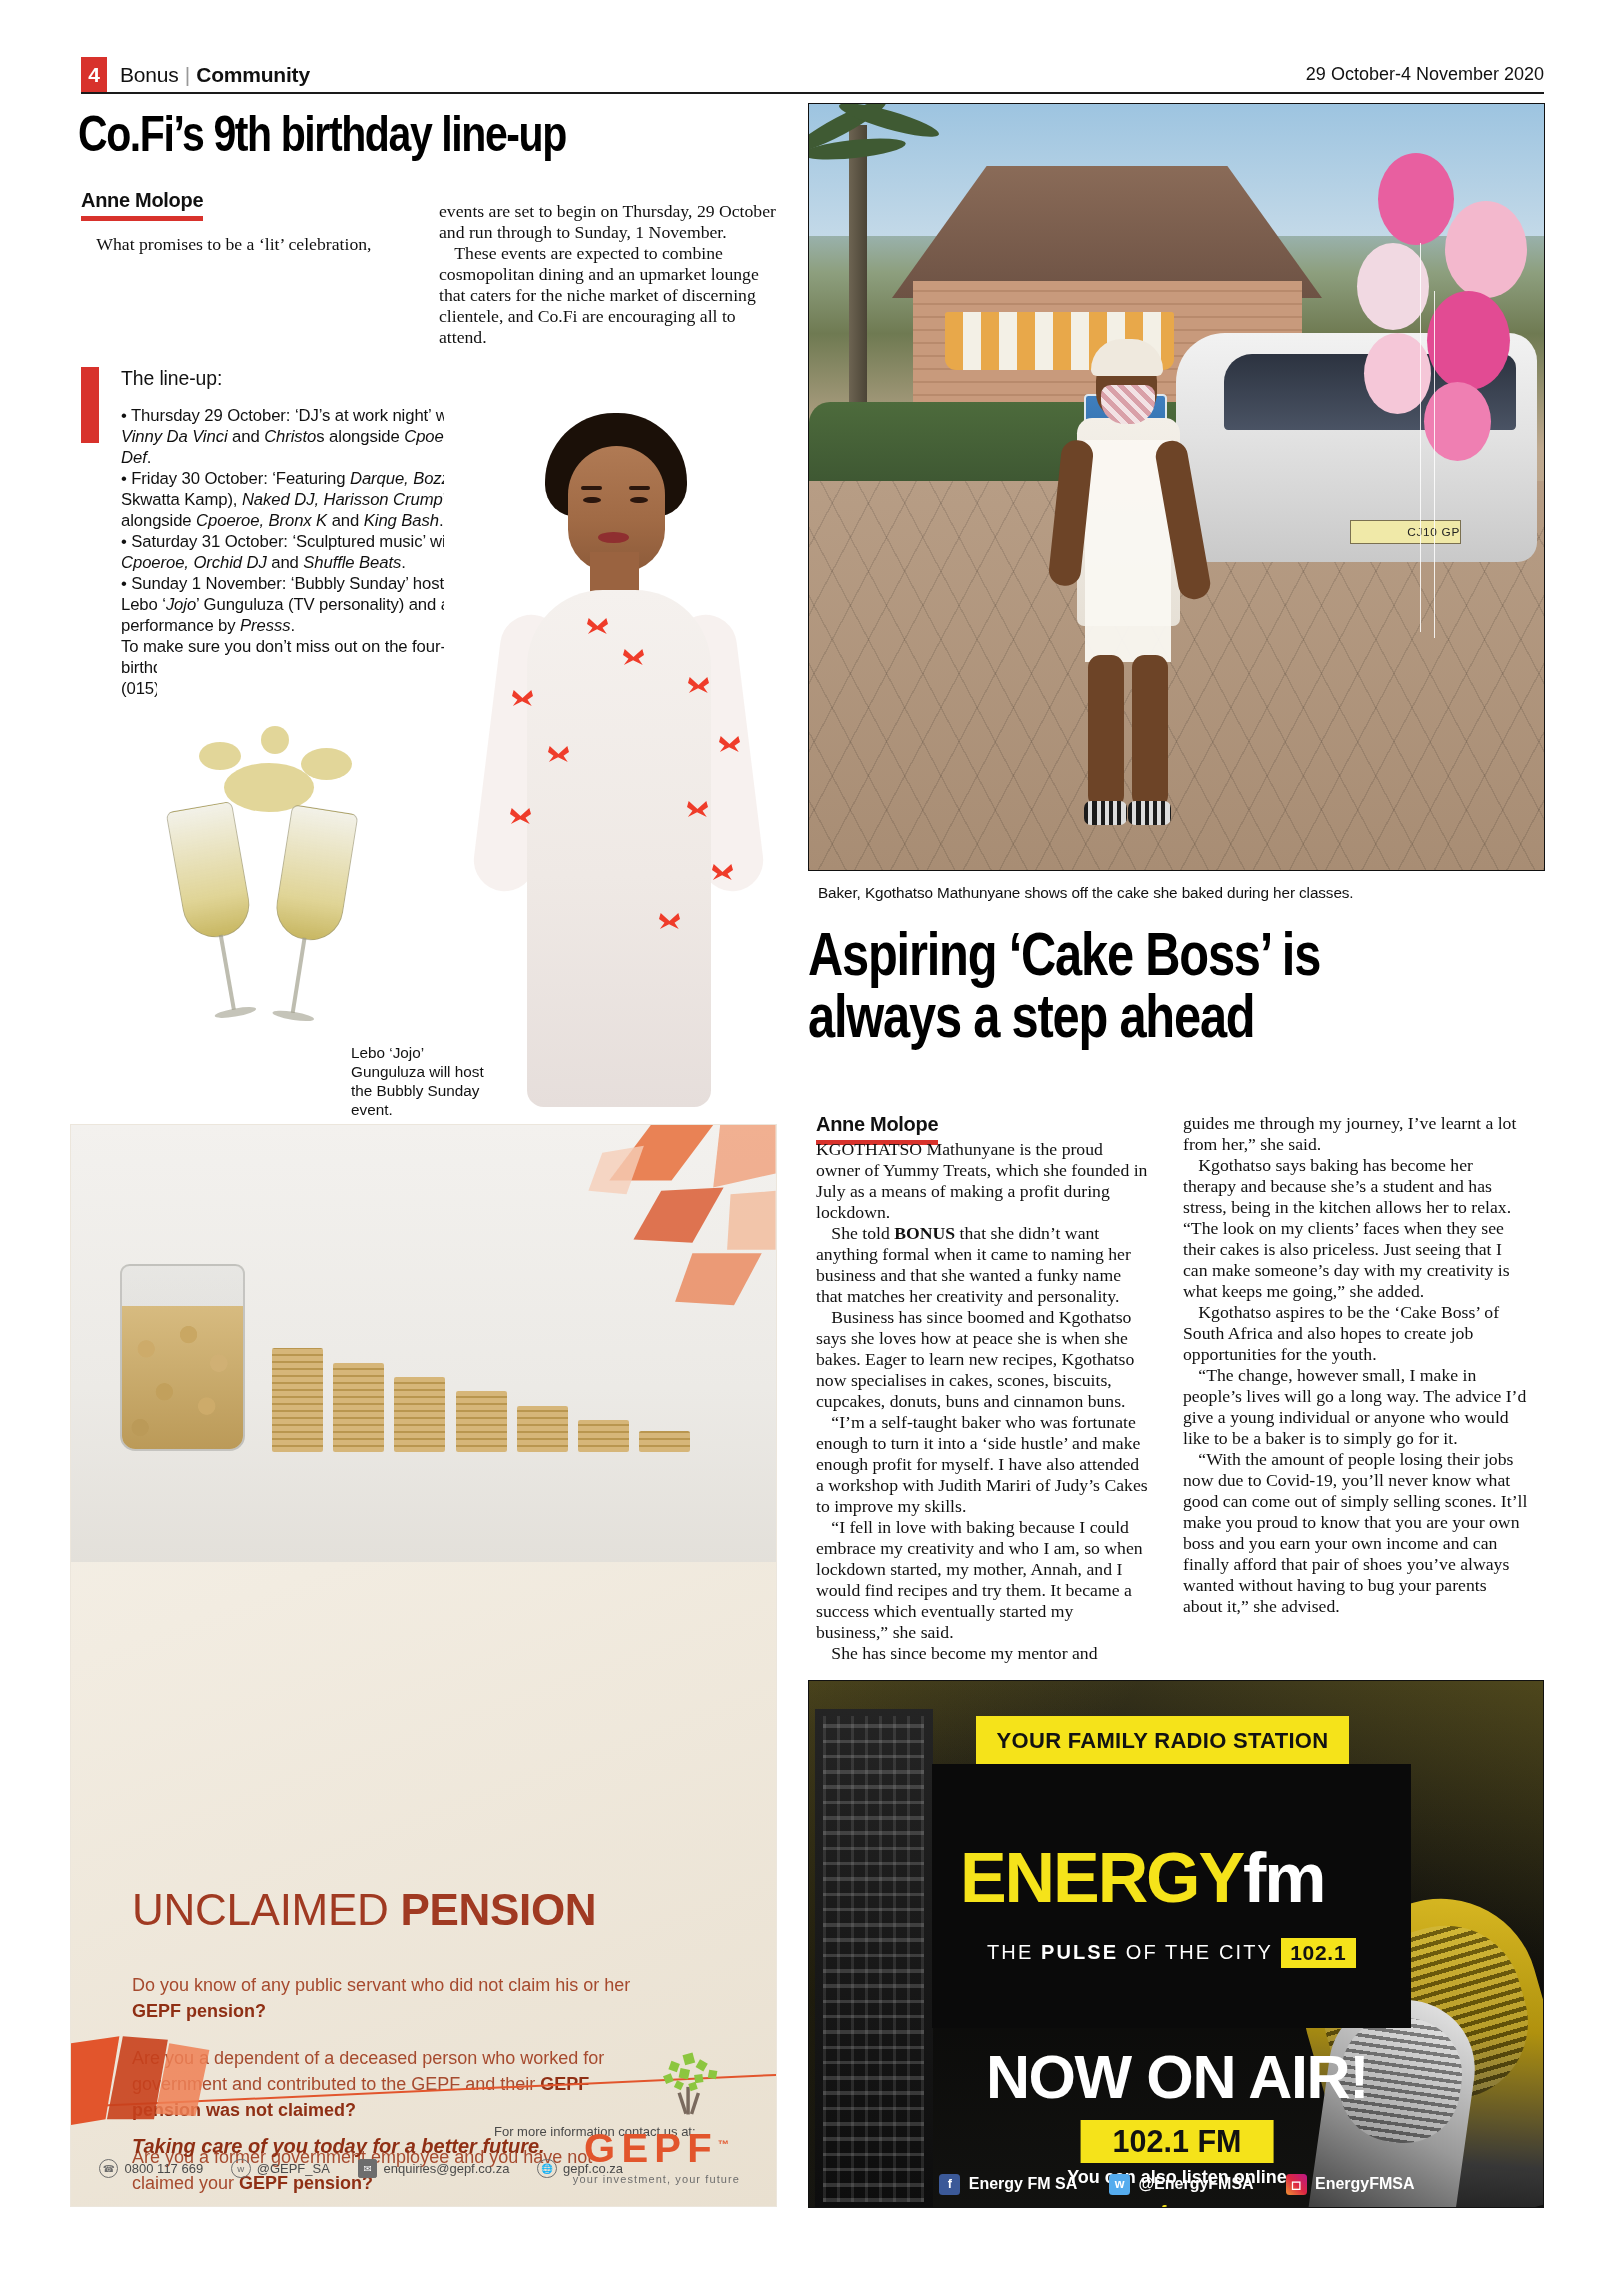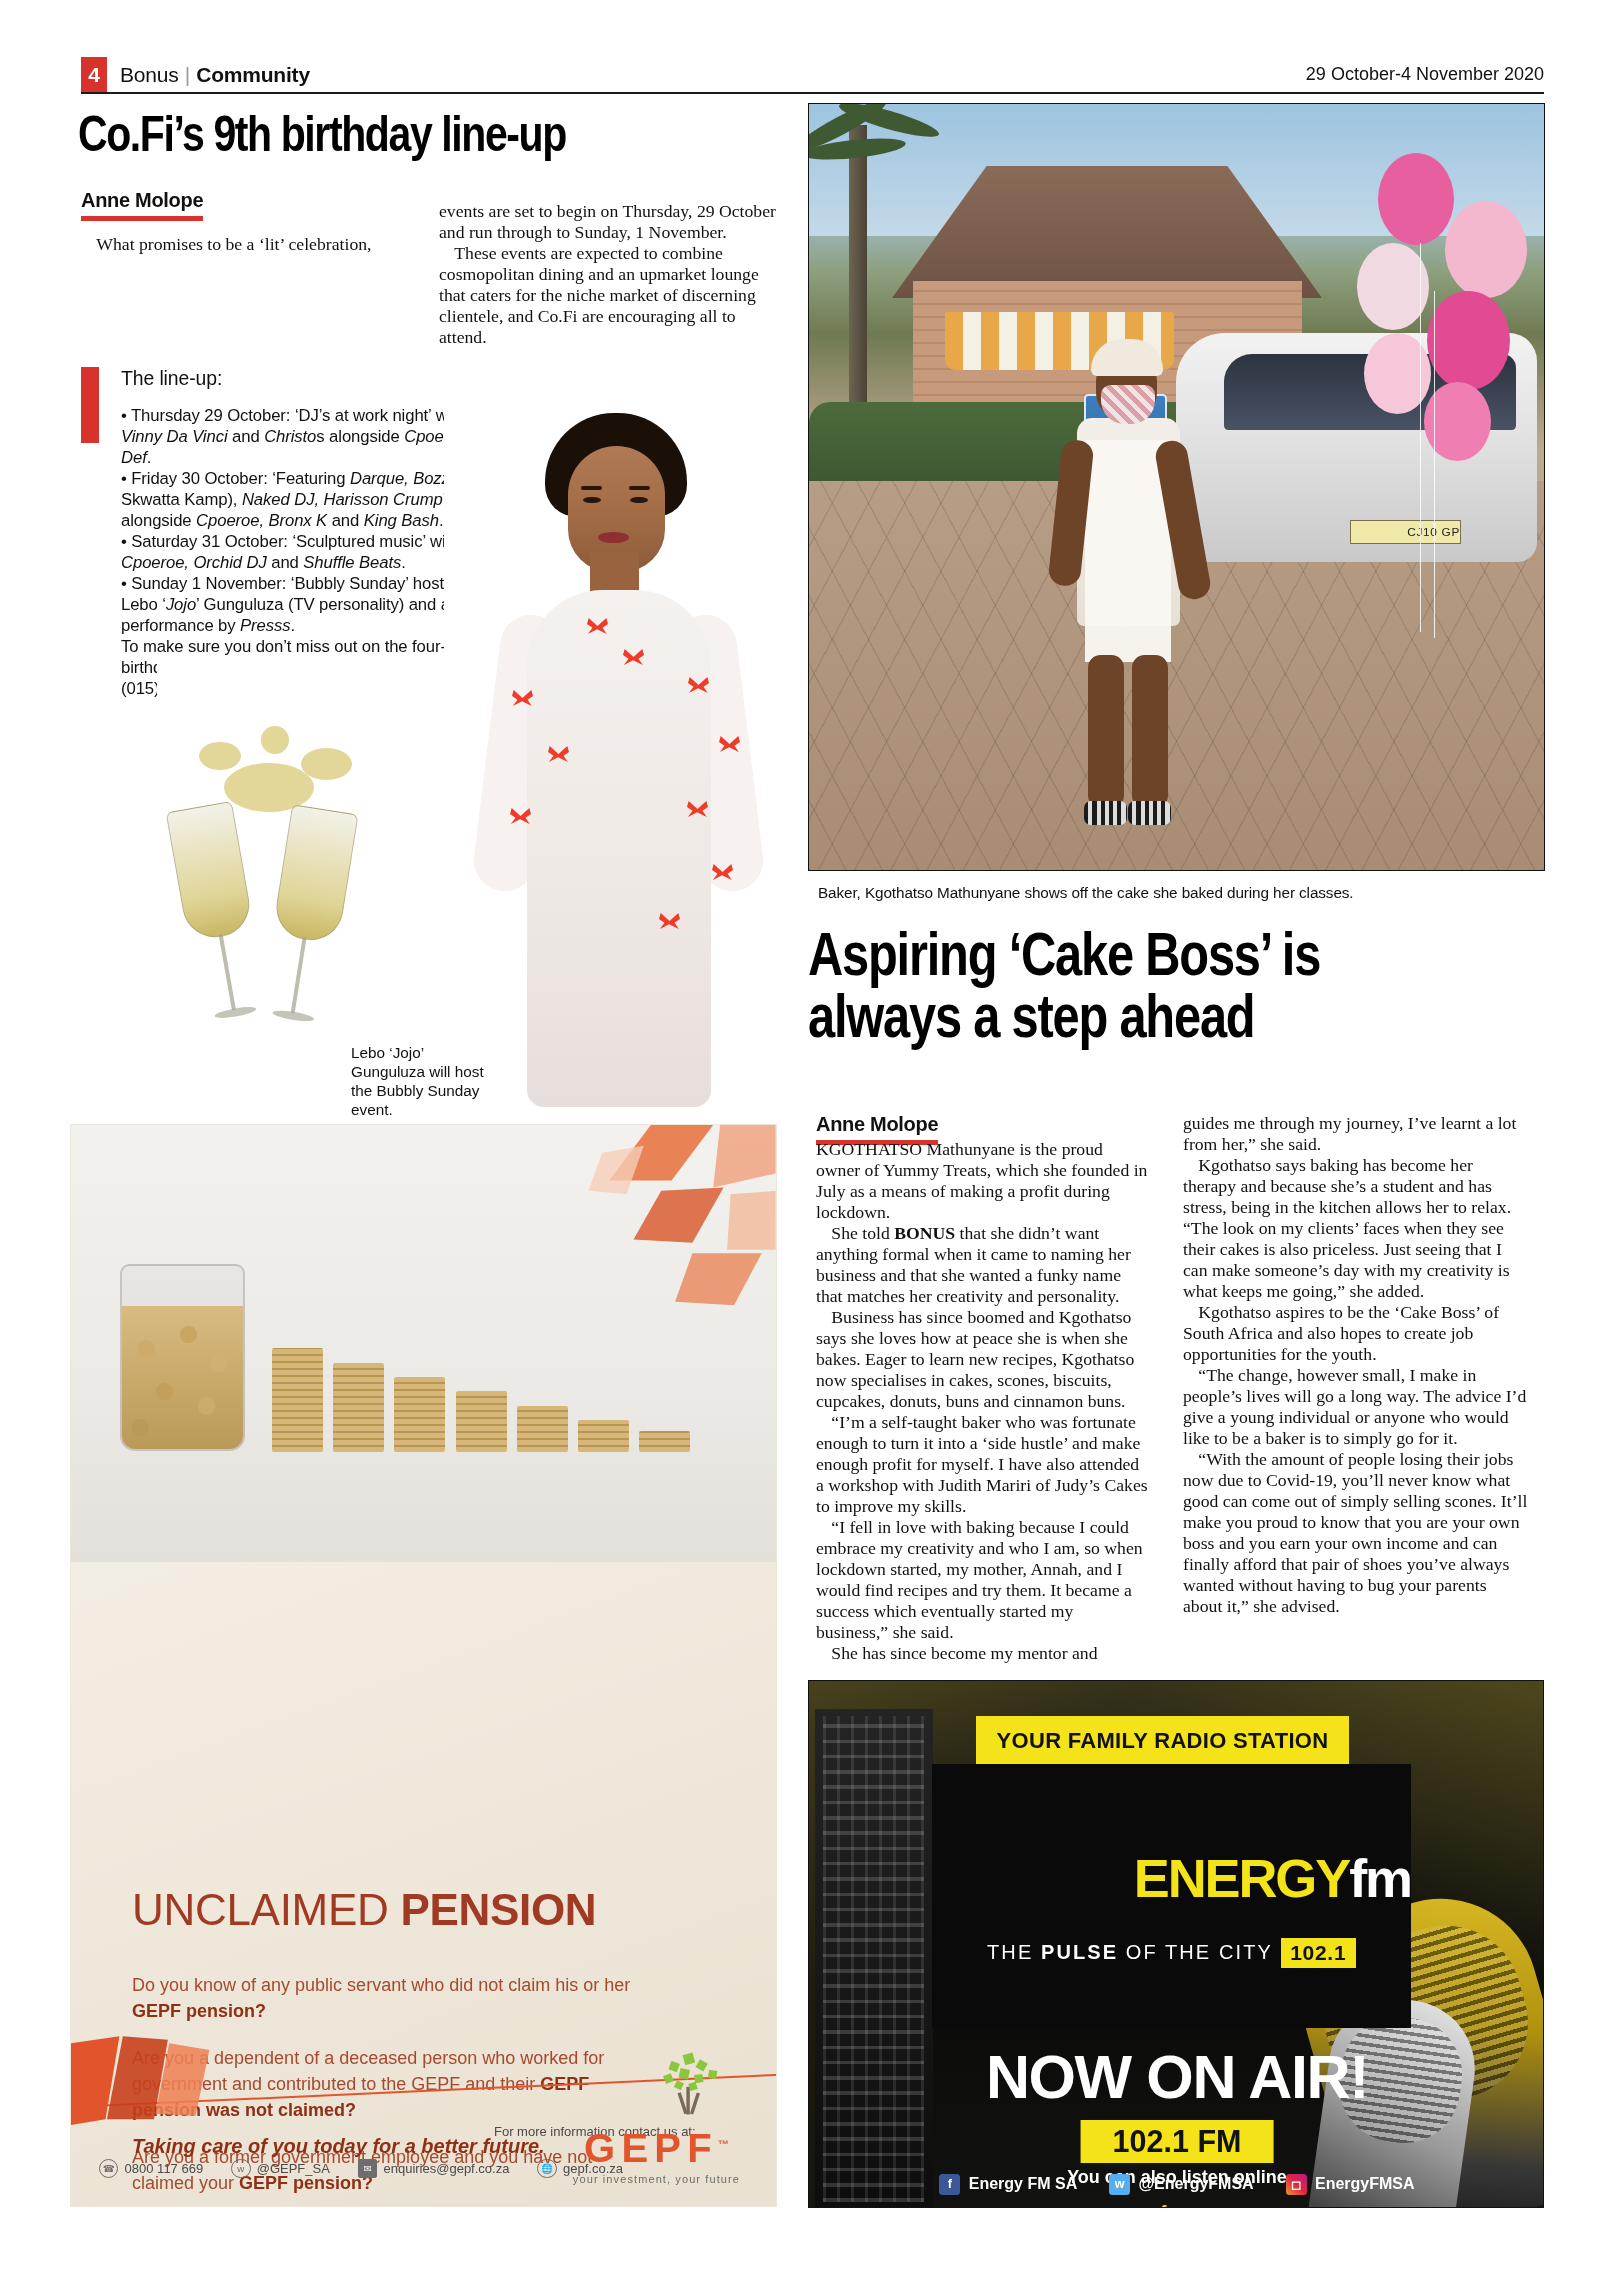--- a/index.html
+++ b/index.html
@@ -648,25 +648,26 @@
     letter-spacing: 0.3px;
     font-family: "Liberation Sans","Liberation Sans Narrow",sans-serif;
   }
   .ef-panel {
     position: absolute; left: 123px; top: 83px;
     width: 479px; height: 264px;
     background: #0a0a0a;
   }
   .ef-logo {
     position: absolute; left: 0; top: 76px;
-    width: 100%; text-align: right;
-    font-size: 54px; font-weight: bold;
+    width: 100%; text-align: left;
+    font-size: 70px; font-weight: bold;
     letter-spacing: -2.1px;
     font-family: "Liberation Sans","Liberation Sans Narrow",sans-serif;
     line-height: 76px;
+    padding-left: 28px;
   }
   .ef-logo .y { color: #f5e31a; }
   .ef-logo .w { color: #ffffff; }
   .ef-pulse {
     position: absolute; left: 0; top: 174px;
     width: 100%;
     display: flex; align-items: center; justify-content: center; gap: 7.6px;
     font-size: 20px; color: #ffffff;
     letter-spacing: 2.1px;
     font-family: "Liberation Sans","Liberation Sans Narrow",sans-serif;

